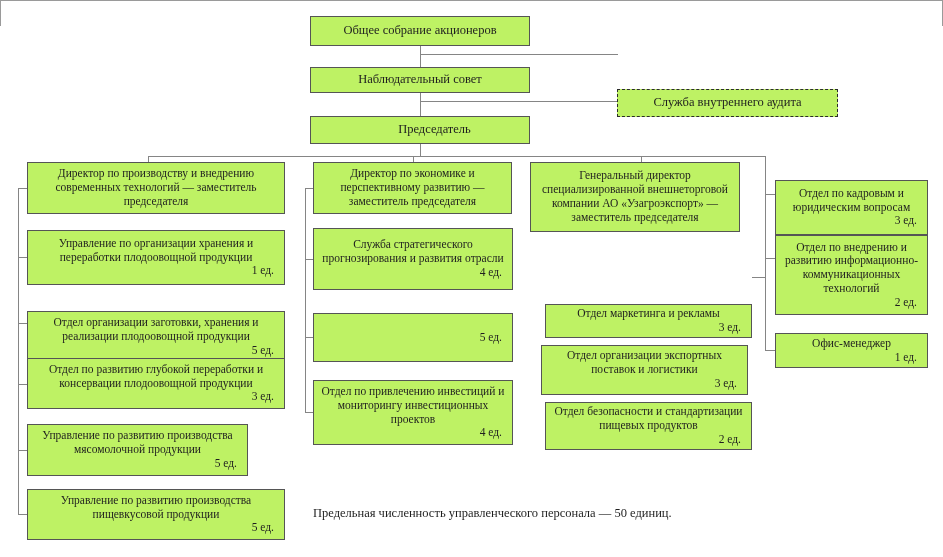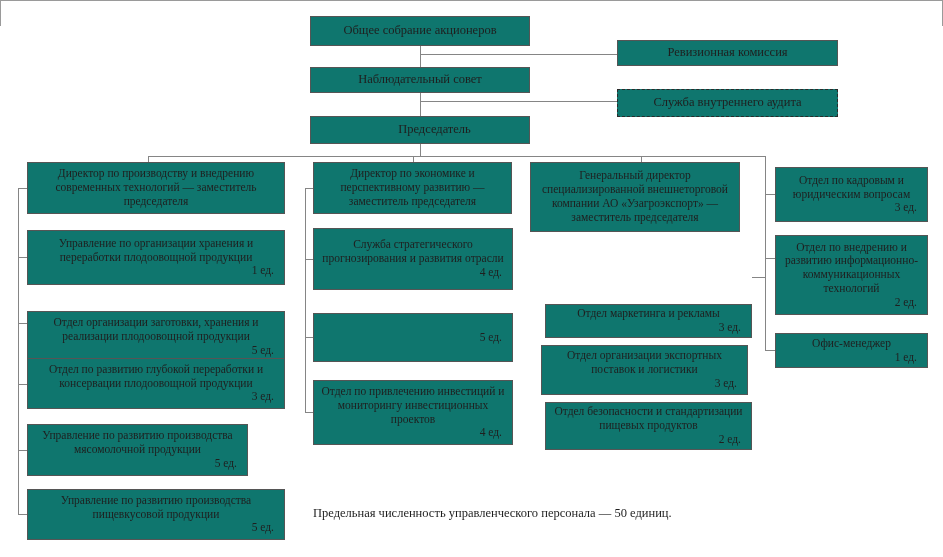--- a/index.html
+++ b/index.html
@@ -1,21 +1,21 @@
 <!DOCTYPE html>
 <html><head>
 <meta charset="utf-8">
 <style>
   html,body{margin:0;padding:0;background:#ffffff;}
   .canvas{
     position:relative;width:943px;height:557px;background:#ffffff;
     font-family:"Liberation Serif", serif;color:#1f1f1f;overflow:hidden;
   }
   .box{
-    position:absolute;box-sizing:border-box;background:#0f766e;
+    position:absolute;box-sizing:border-box;background:#bef264;
     border:1px solid #555555;
     display:flex;flex-direction:column;justify-content:center;
     padding:2px 0;
   }
   .box .lbl{text-align:center;padding:0 7px;}
   .box .cnt{text-align:right;padding:0 10px 0 0;}
   .top-box{font-size:12.5px;line-height:1.25;}
   .cell{font-size:11.5px;line-height:1.2;}
   .dashed{border:1px dashed #2b2b2b;}
   .vl,.hl{position:absolute;background:#858585;}
@@ -66,23 +66,20 @@
 
   <div class="box top-box" style="left:310px;top:16px;width:220px;height:30px;">
     <div class="lbl">Общее собрание акционеров</div>
   </div>
   <div class="box top-box" style="left:310px;top:67px;width:220px;height:26px;">
     <div class="lbl">Наблюдательный совет</div>
   </div>
   <div class="box top-box" style="left:310px;top:116px;width:220px;height:28px;padding-left:29px;">
     <div class="lbl">Председатель</div>
   </div>
-  <div class="box top-box" style="left:617px;top:40px;width:221px;height:26px;">
-    <div class="lbl">Ревизионная комиссия</div>
-  </div>
   <div class="box top-box dashed" style="left:617px;top:89px;width:221px;height:28px;">
     <div class="lbl">Служба внутреннего аудита</div>
   </div>
 
   <div class="box cell" style="left:27px;top:162px;width:258px;height:52px;">
     <div class="lbl">Директор по производству и внедрению современных технологий — заместитель председателя</div>
   </div>
   <div class="box cell" style="left:27px;top:230px;width:258px;height:55px;">
     <div class="lbl">Управление по организации хранения и переработки плодоовощной продукции</div>
     <div class="cnt">1 ед.</div>
@@ -128,21 +125,21 @@
   </div>
   <div class="box cell" style="left:541px;top:345px;width:207px;height:50px;">
     <div class="lbl">Отдел организации экспортных поставок и логистики</div>
     <div class="cnt">3 ед.</div>
   </div>
   <div class="box cell" style="left:545px;top:402px;width:207px;height:48px;">
     <div class="lbl">Отдел безопасности и стандартизации пищевых продуктов</div>
     <div class="cnt">2 ед.</div>
   </div>
 
-  <div class="box cell" style="left:775px;top:167px;width:153px;height:55px;">
+  <div class="box cell" style="left:775px;top:180px;width:153px;height:55px;">
     <div class="lbl">Отдел по кадровым и юридическим вопросам</div>
     <div class="cnt">3 ед.</div>
   </div>
   <div class="box cell" style="left:775px;top:235px;width:153px;height:80px;">
     <div class="lbl">Отдел по внедрению и развитию информационно-коммуникационных технологий</div>
     <div class="cnt">2 ед.</div>
   </div>
   <div class="box cell" style="left:775px;top:333px;width:153px;height:35px;">
     <div class="lbl">Офис-менеджер</div>
     <div class="cnt">1 ед.</div>

